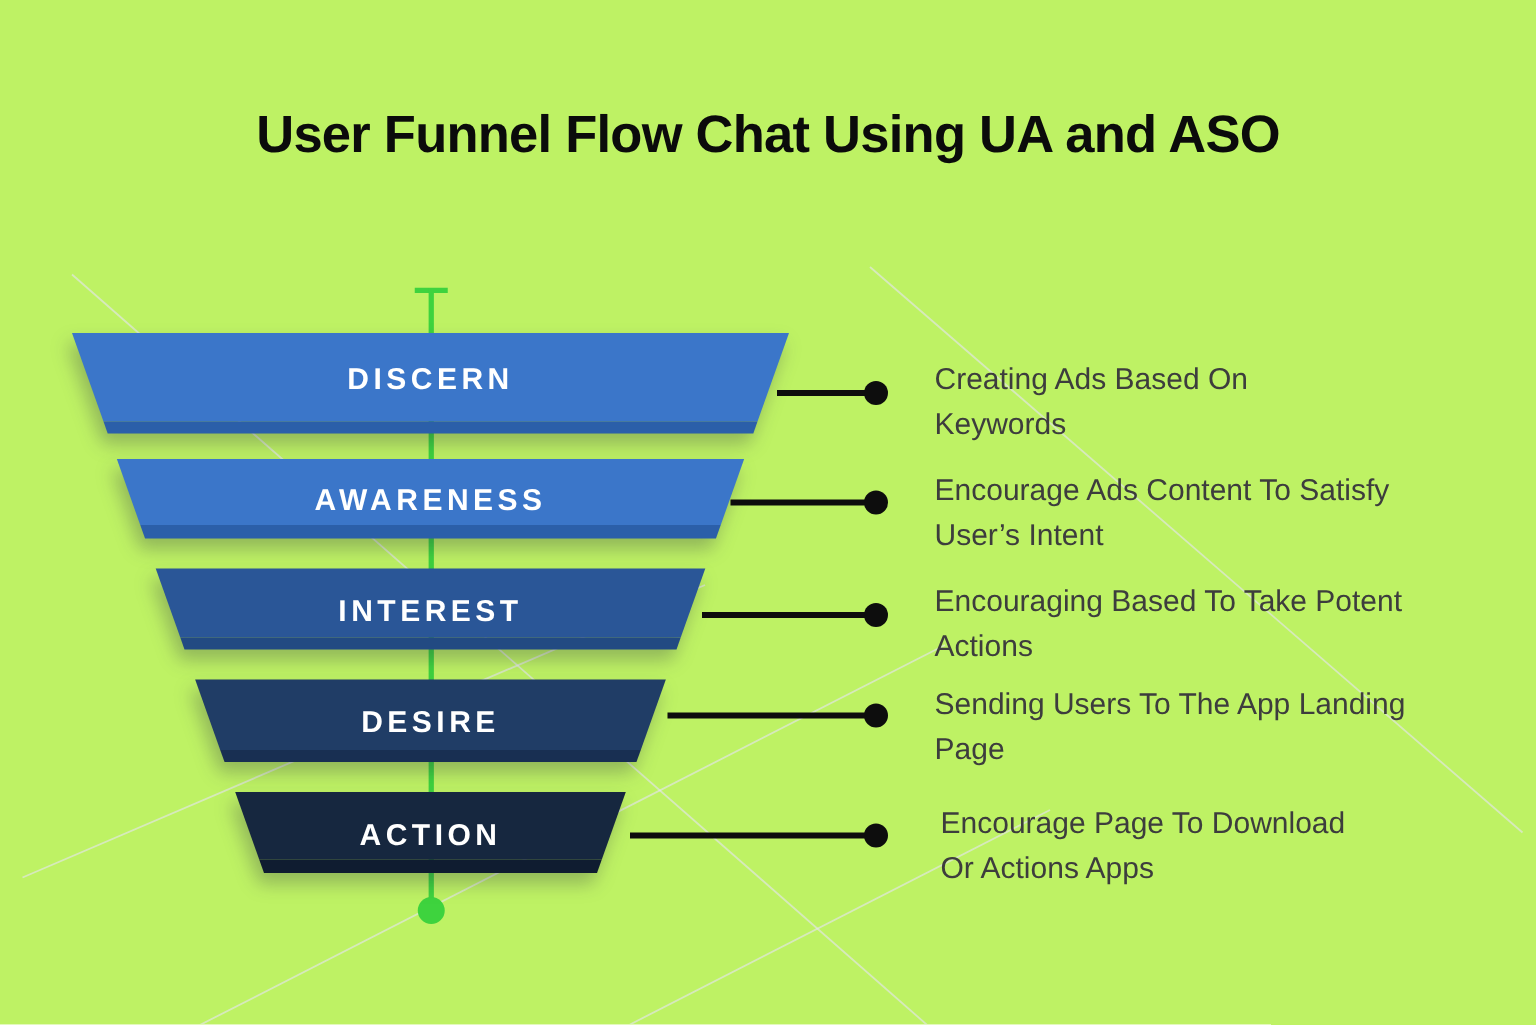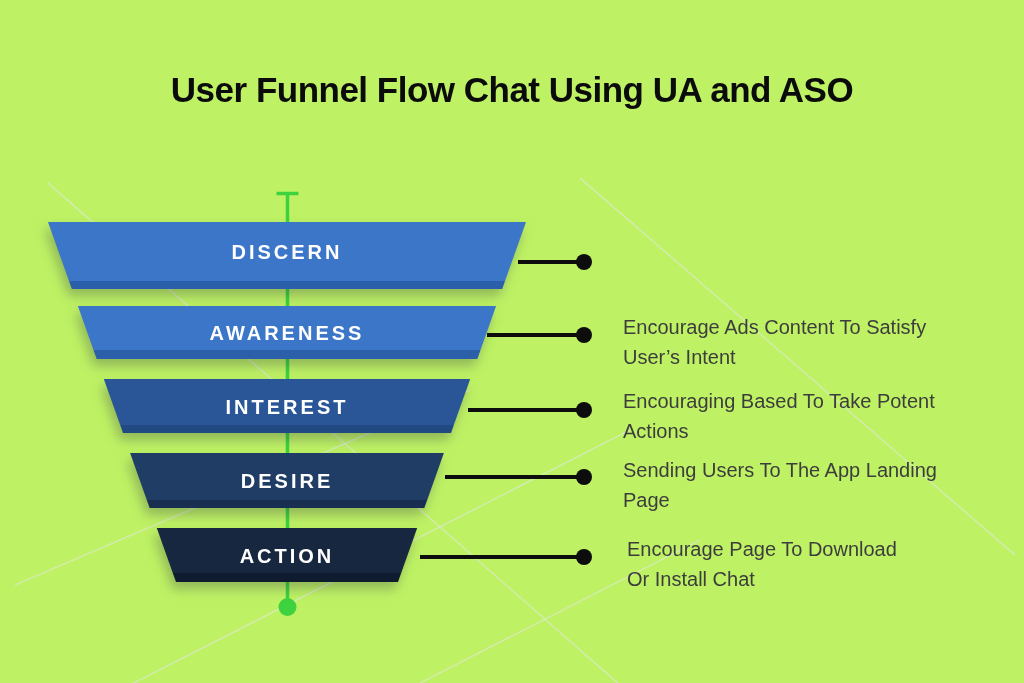--- a/index.html
+++ b/index.html
@@ -126,34 +126,38 @@
       <circle cx="584" cy="410" r="8" fill="#0d0d0d"></circle>
 
       <line class="connector" x1="445" y1="477" x2="578" y2="477"></line>
       <circle cx="584" cy="477" r="8" fill="#0d0d0d"></circle>
 
       <line class="connector" x1="420" y1="557" x2="578" y2="557"></line>
       <circle cx="584" cy="557" r="8" fill="#0d0d0d"></circle>
     </g>
   </svg>
 
+  <div class="desc" style="left:623px; top:238px;">
+    <div>Creating Ads Based On</div>
+    <div>Keywords</div>
+  </div>
 
   <div class="desc" style="left:623px; top:312px;">
     <div>Encourage Ads Content To Satisfy</div>
     <div>User’s Intent</div>
   </div>
 
   <div class="desc" style="left:623px; top:386px;">
     <div>Encouraging Based To Take Potent</div>
     <div>Actions</div>
   </div>
 
   <div class="desc" style="left:623px; top:455px;">
     <div>Sending Users To The App Landing</div>
     <div>Page</div>
   </div>
 
   <div class="desc" style="left:627px; top:534px;">
     <div>Encourage Page To Download</div>
-    <div>Or Install Chat</div>
+    <div>Or Actions Apps</div>
   </div>
 
 </div>
 
 </body></html>

